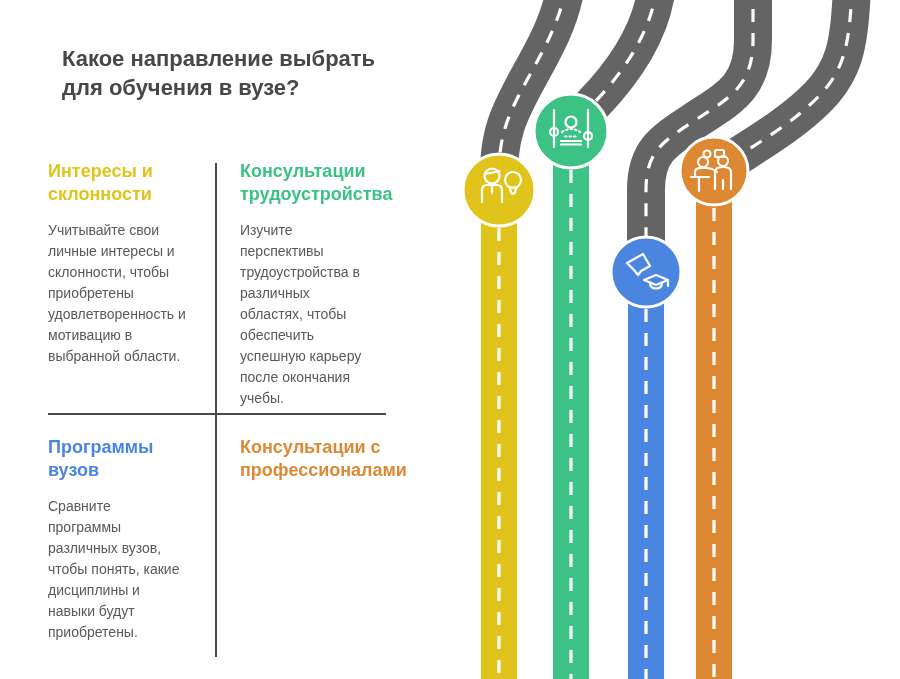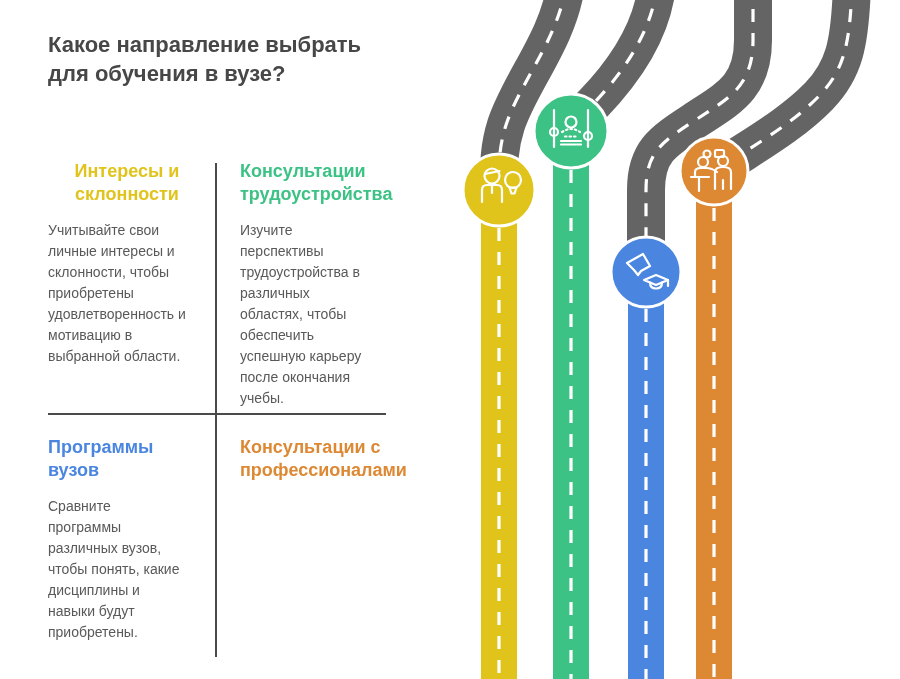--- a/index.html
+++ b/index.html
@@ -6,21 +6,21 @@
   body{
     width:900px;height:679px;
     background:#ffffff;
     font-family:"Liberation Sans","DejaVu Sans",sans-serif;
     overflow:hidden;
   }
   .stage{position:relative;width:900px;height:679px;background:#fff;}
   .page-title{
     position:absolute;left:48px;top:30px;width:330px;
     font-size:22px;font-weight:bold;line-height:1.32;
-    color:#474747;margin:0;
+    color:#474747;margin:14px;
   }
   .divider-v{position:absolute;left:215px;top:163px;width:2px;height:494px;background:#4a4a4a;}
   .divider-h{position:absolute;left:48px;top:413px;width:338px;height:2px;background:#4a4a4a;}
   .section{position:absolute;}
   .sec-heading{font-size:18px;font-weight:bold;line-height:1.28;margin:0;}
   .sec-body{font-size:14px;line-height:21px;color:#595959;margin:0;}
   .s1{left:48px;top:160px;width:158px;}
   .s2{left:240px;top:160px;width:152px;}
   .s3{left:48px;top:436px;width:158px;}
   .s4{left:240px;top:436px;width:158px;}
@@ -36,21 +36,21 @@
 <body>
 
 <div class="stage">
 
   <h1 class="page-title">Какое направление выбрать для обучения в вузе?</h1>
 
   <div class="divider-v"></div>
   <div class="divider-h"></div>
 
   <div class="section s1">
-    <h2 class="sec-heading" style="color: rgb(224, 196, 28); text-align: center;">Интересы и склонности</h2>
+    <h2 class="sec-heading" style="color: rgb(224, 196, 28);">Интересы и склонности</h2>
     <p class="sec-body">Учитывайте свои личные интересы и склонности, чтобы приобретены удовлетворенность и мотивацию в выбранной области.</p>
   </div>
 
   <div class="section s2">
     <h2 class="sec-heading" style="color: rgb(60, 194, 133);">Консультации трудоустройства</h2>
     <p class="sec-body">Изучите перспективы трудоустройства в различных областях, чтобы обеспечить успешную карьеру после окончания учебы.</p>
   </div>
 
   <div class="section s3">
     <h2 class="sec-heading" style="color: rgb(74, 134, 224);">Программы вузов</h2>

